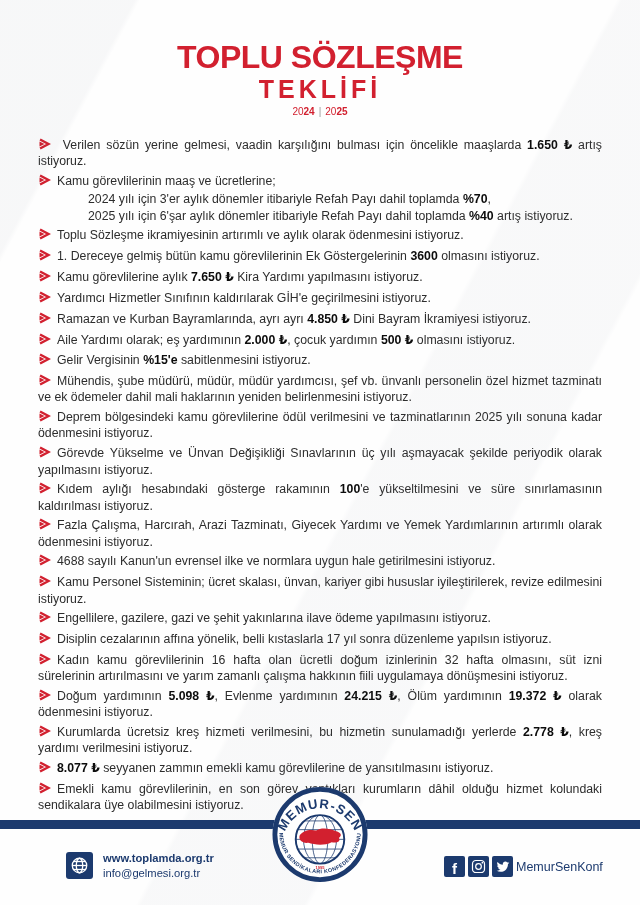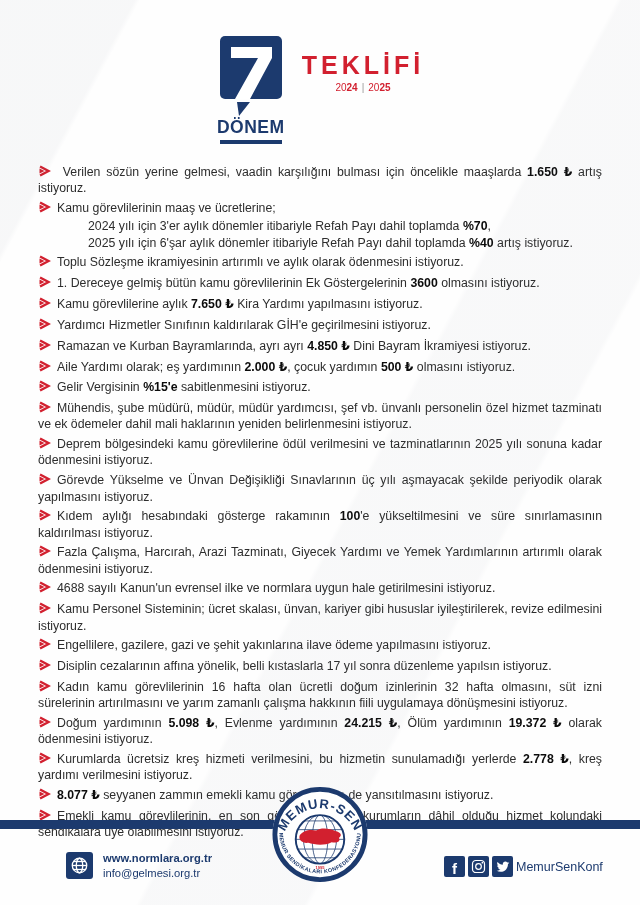--- a/index.html
+++ b/index.html
@@ -11,21 +11,21 @@
       linear-gradient(118deg, rgba(90,100,120,0) 55%, rgba(90,100,120,.035) 55.5% 70%, rgba(90,100,120,0) 70.5%);
   }
   
   .header{position:relative;margin-top:36px;display:flex;justify-content:center;align-items:flex-start;gap:16px;}
   .h-logo{width:70px;text-align:center;}
   .seven-svg{display:block;margin:0 auto;}
   .donem{font-size:17.5px;font-weight:800;color:#1c3a6e;letter-spacing:.5px;margin-top:1px;}
   .donem-bar{height:4px;background:#1c3a6e;width:62px;margin:2px auto 0;}
   .h-title{text-align:center;padding-top:5px;}
   .title1{font-size:32px;line-height:1;font-weight:900;color:#d2202f;letter-spacing:-.5px;}
-  .title2{font-size:25px;line-height:1;font-weight:800;color:#d2202f;letter-spacing:4px;margin-top:12px;}
+  .title2{font-size:25px;line-height:1;font-weight:800;color:#d2202f;letter-spacing:4px;margin-top:4px;}
   .years{font-size:10px;margin-top:4px;color:#d2202f;}
   .yr-l{font-weight:500;}
   .yr-b{font-weight:800;}
   .yr-sep{color:#9b9b9b;font-weight:400;padding:0 4px;}
   
   .demands{margin-top:21px;padding:0 38px;}
   .demand-block{margin-bottom:4.6px;}
   .demand{font-size:12.3px;line-height:1.24;color:#2d2d2d;text-align:justify;}
   .demand b,.demand-sub b{color:#0c0c0c;font-weight:700;}
   .demand-sub{font-size:12.3px;line-height:1.24;color:#2d2d2d;padding-left:50px;margin-top:1.5px;}
@@ -44,30 +44,22 @@
   .fb-f{color:#fff;font-weight:700;font-size:15px;line-height:1;padding-top:3px;}
   .handle{font-size:12.5px;color:#1c3a6e;font-weight:500;margin-left:0;}
 </style>
 </head>
 <body>
 
 <div class="poster">
   <div class="rays"></div>
 
   <div class="header">
-    <div class="h-logo">
-      <svg class="seven-svg" width="64" height="80" viewBox="0 0 64 80">
-        <rect x="1" y="0" width="62" height="63" rx="5" fill="#1c3a6e"></rect>
-        <polygon points="12,11 53,11 53,22 31,63 16,63 39,22 12,22" fill="#ffffff"></polygon>
-        <polygon points="18,66 31,66 20,80" fill="#1c3a6e"></polygon>
-      </svg>
-      <div class="donem">DÖNEM</div>
-      <div class="donem-bar"></div>
-    </div>
     <div class="h-title">
+      <div class="title1">TOPLU SÖZLEŞME</div>
       <div class="title2">TEKLİFİ</div>
       <div class="years">
         <span class="yr-l">20</span><span class="yr-b">24</span><span class="yr-sep">|</span><span class="yr-l">20</span><span class="yr-b">25</span>
       </div>
     </div>
   </div>
 
   <div class="demands">
       <div class="demand-block">
         <div class="demand"><span class="bullet"><svg width="13" height="12" viewBox="0 0 14 13">
@@ -247,21 +239,21 @@
     <div class="sq globe-sq">
       <svg width="19" height="19" viewBox="0 0 20 20" fill="none" stroke="#ffffff" stroke-width="1.4">
         <circle cx="10" cy="10" r="7.6"></circle>
         <ellipse cx="10" cy="10" rx="3.4" ry="7.6"></ellipse>
         <line x1="2.4" y1="10" x2="17.6" y2="10"></line>
         <line x1="3.4" y1="5.8" x2="16.6" y2="5.8"></line>
         <line x1="3.4" y1="14.2" x2="16.6" y2="14.2"></line>
       </svg>
     </div>
     <div class="contact">
-      <span class="site">www.normlara.org.tr</span>
+      <span class="site">www.toplamda.org.tr</span>
       <span class="mail">info@gelmesi.org.tr</span>
     </div>
   </div>
 
   <div class="footer-right">
     <div class="sq soc">
         <span class="fb-f">f</span>
       </div>
     <div class="sq soc">
       <svg width="15" height="15" viewBox="0 0 16 16" fill="none" stroke="#ffffff" stroke-width="1.3">

